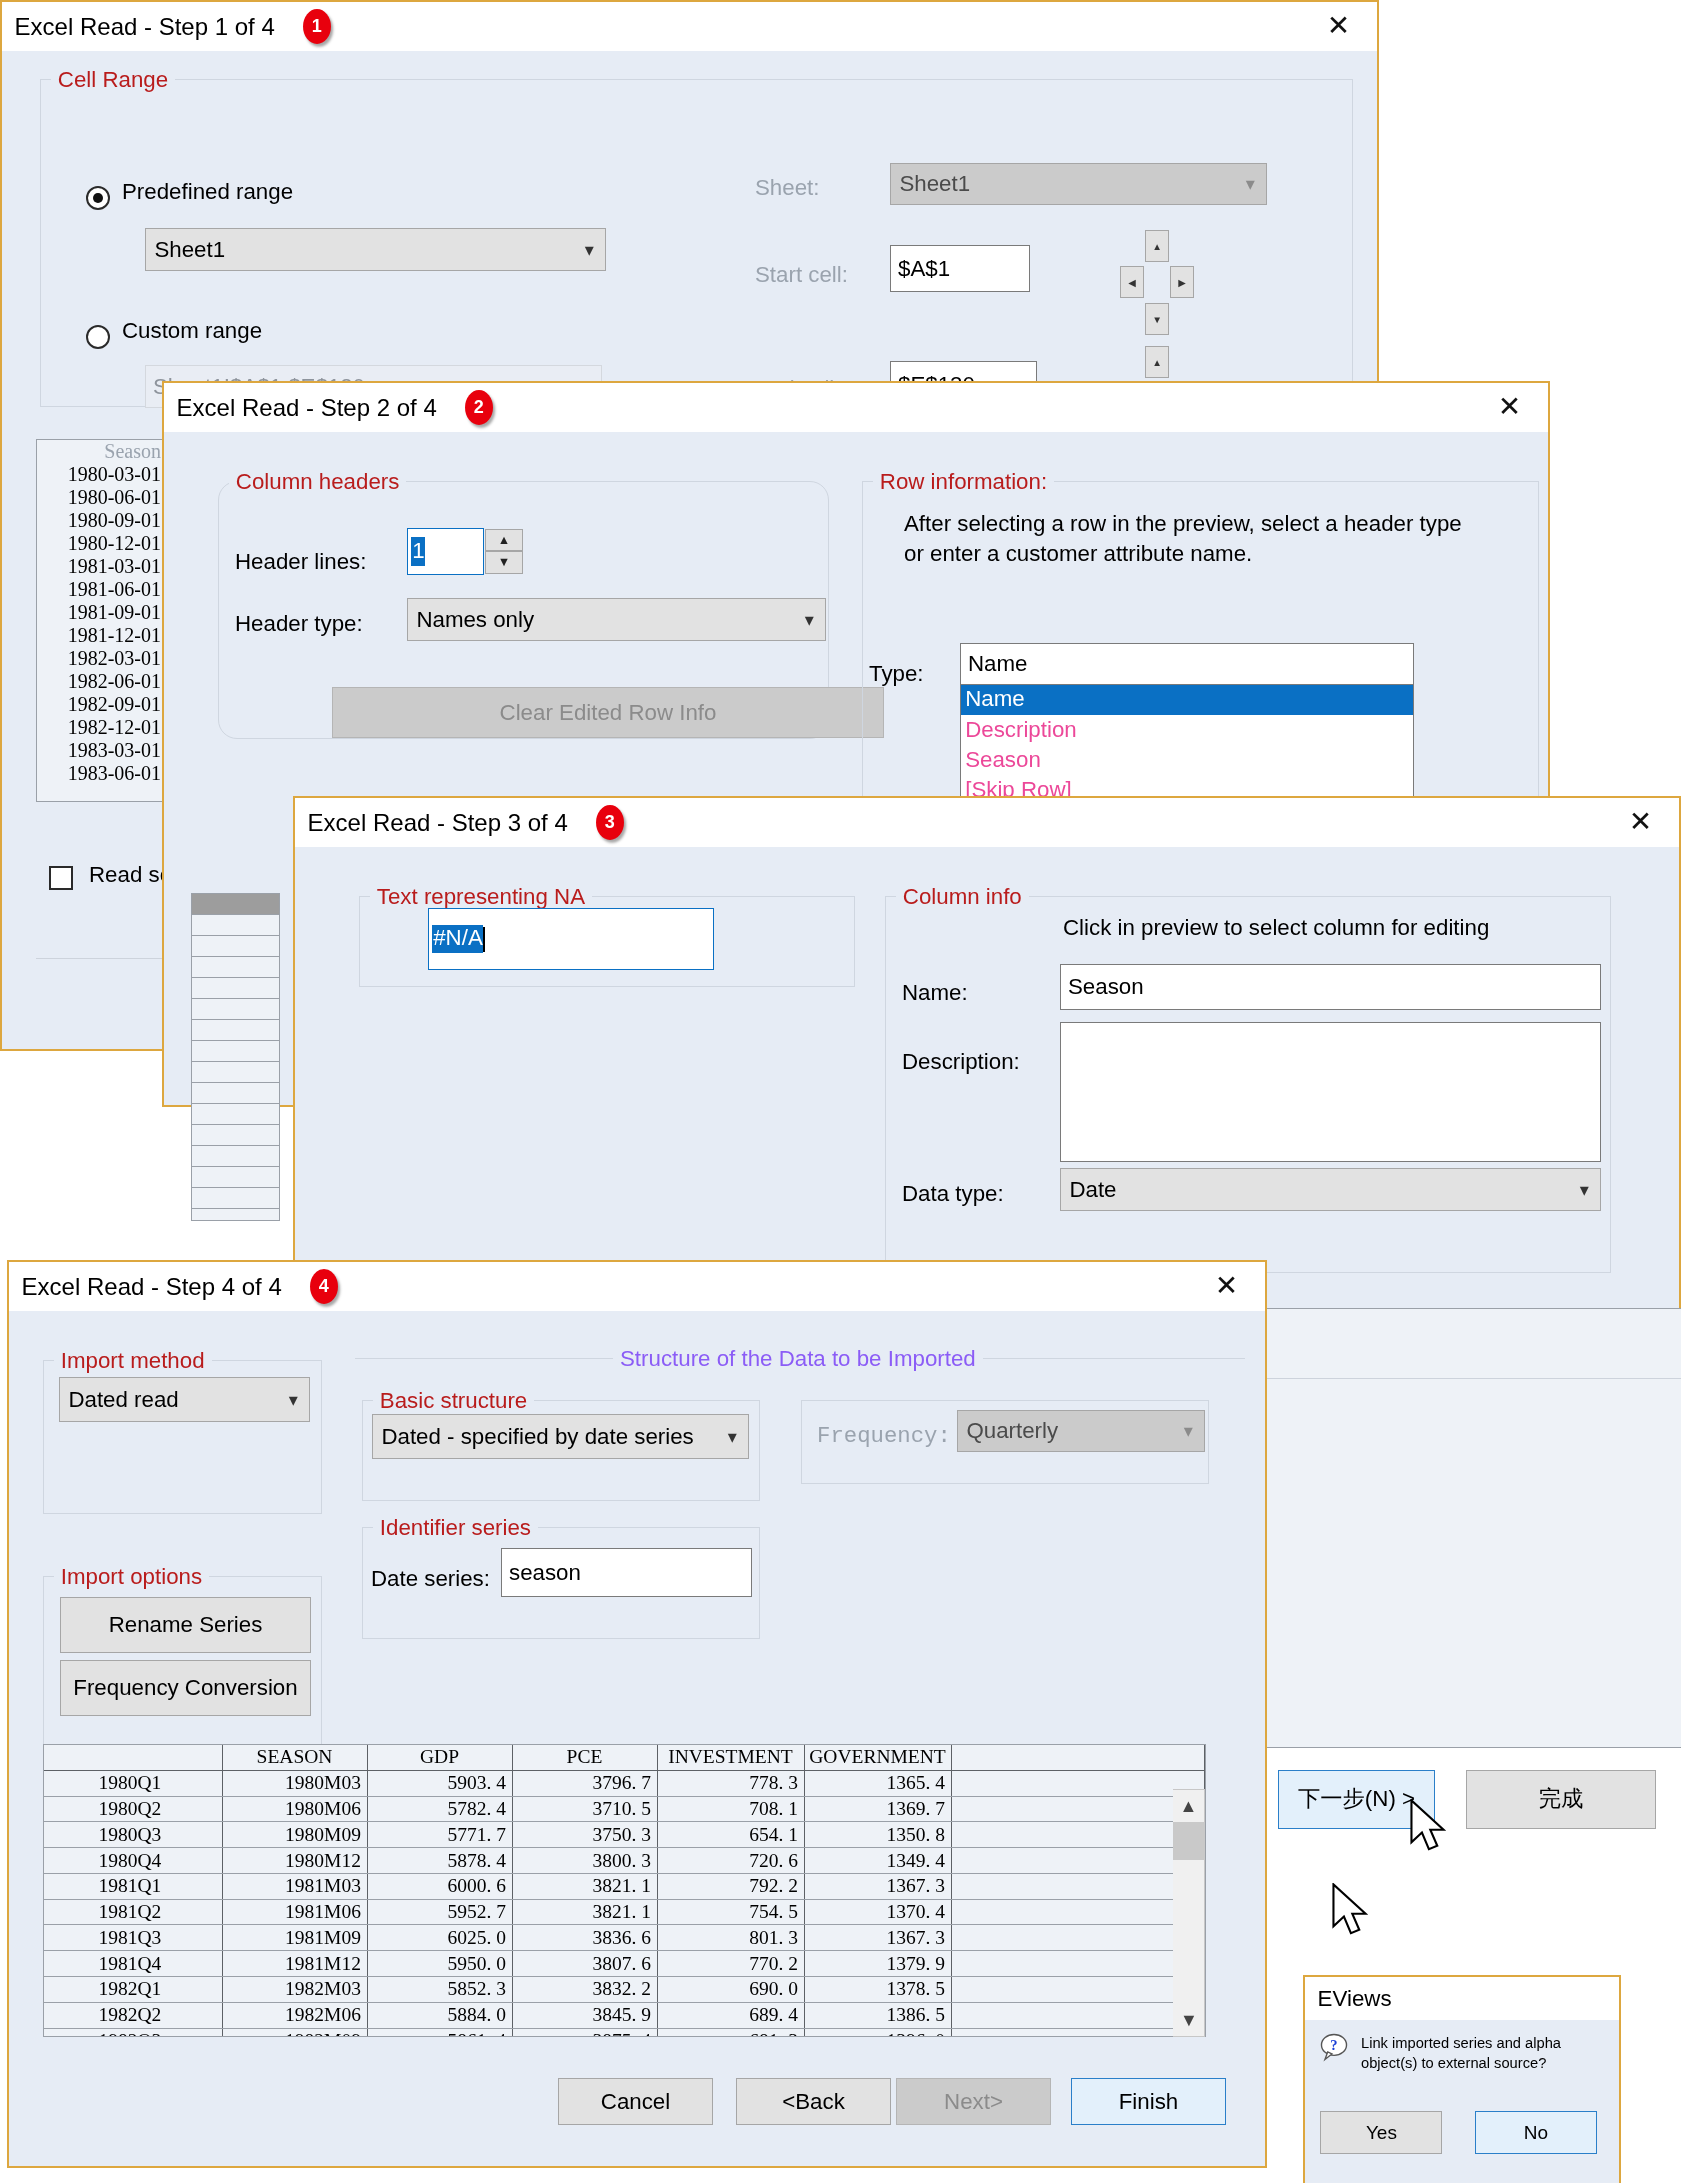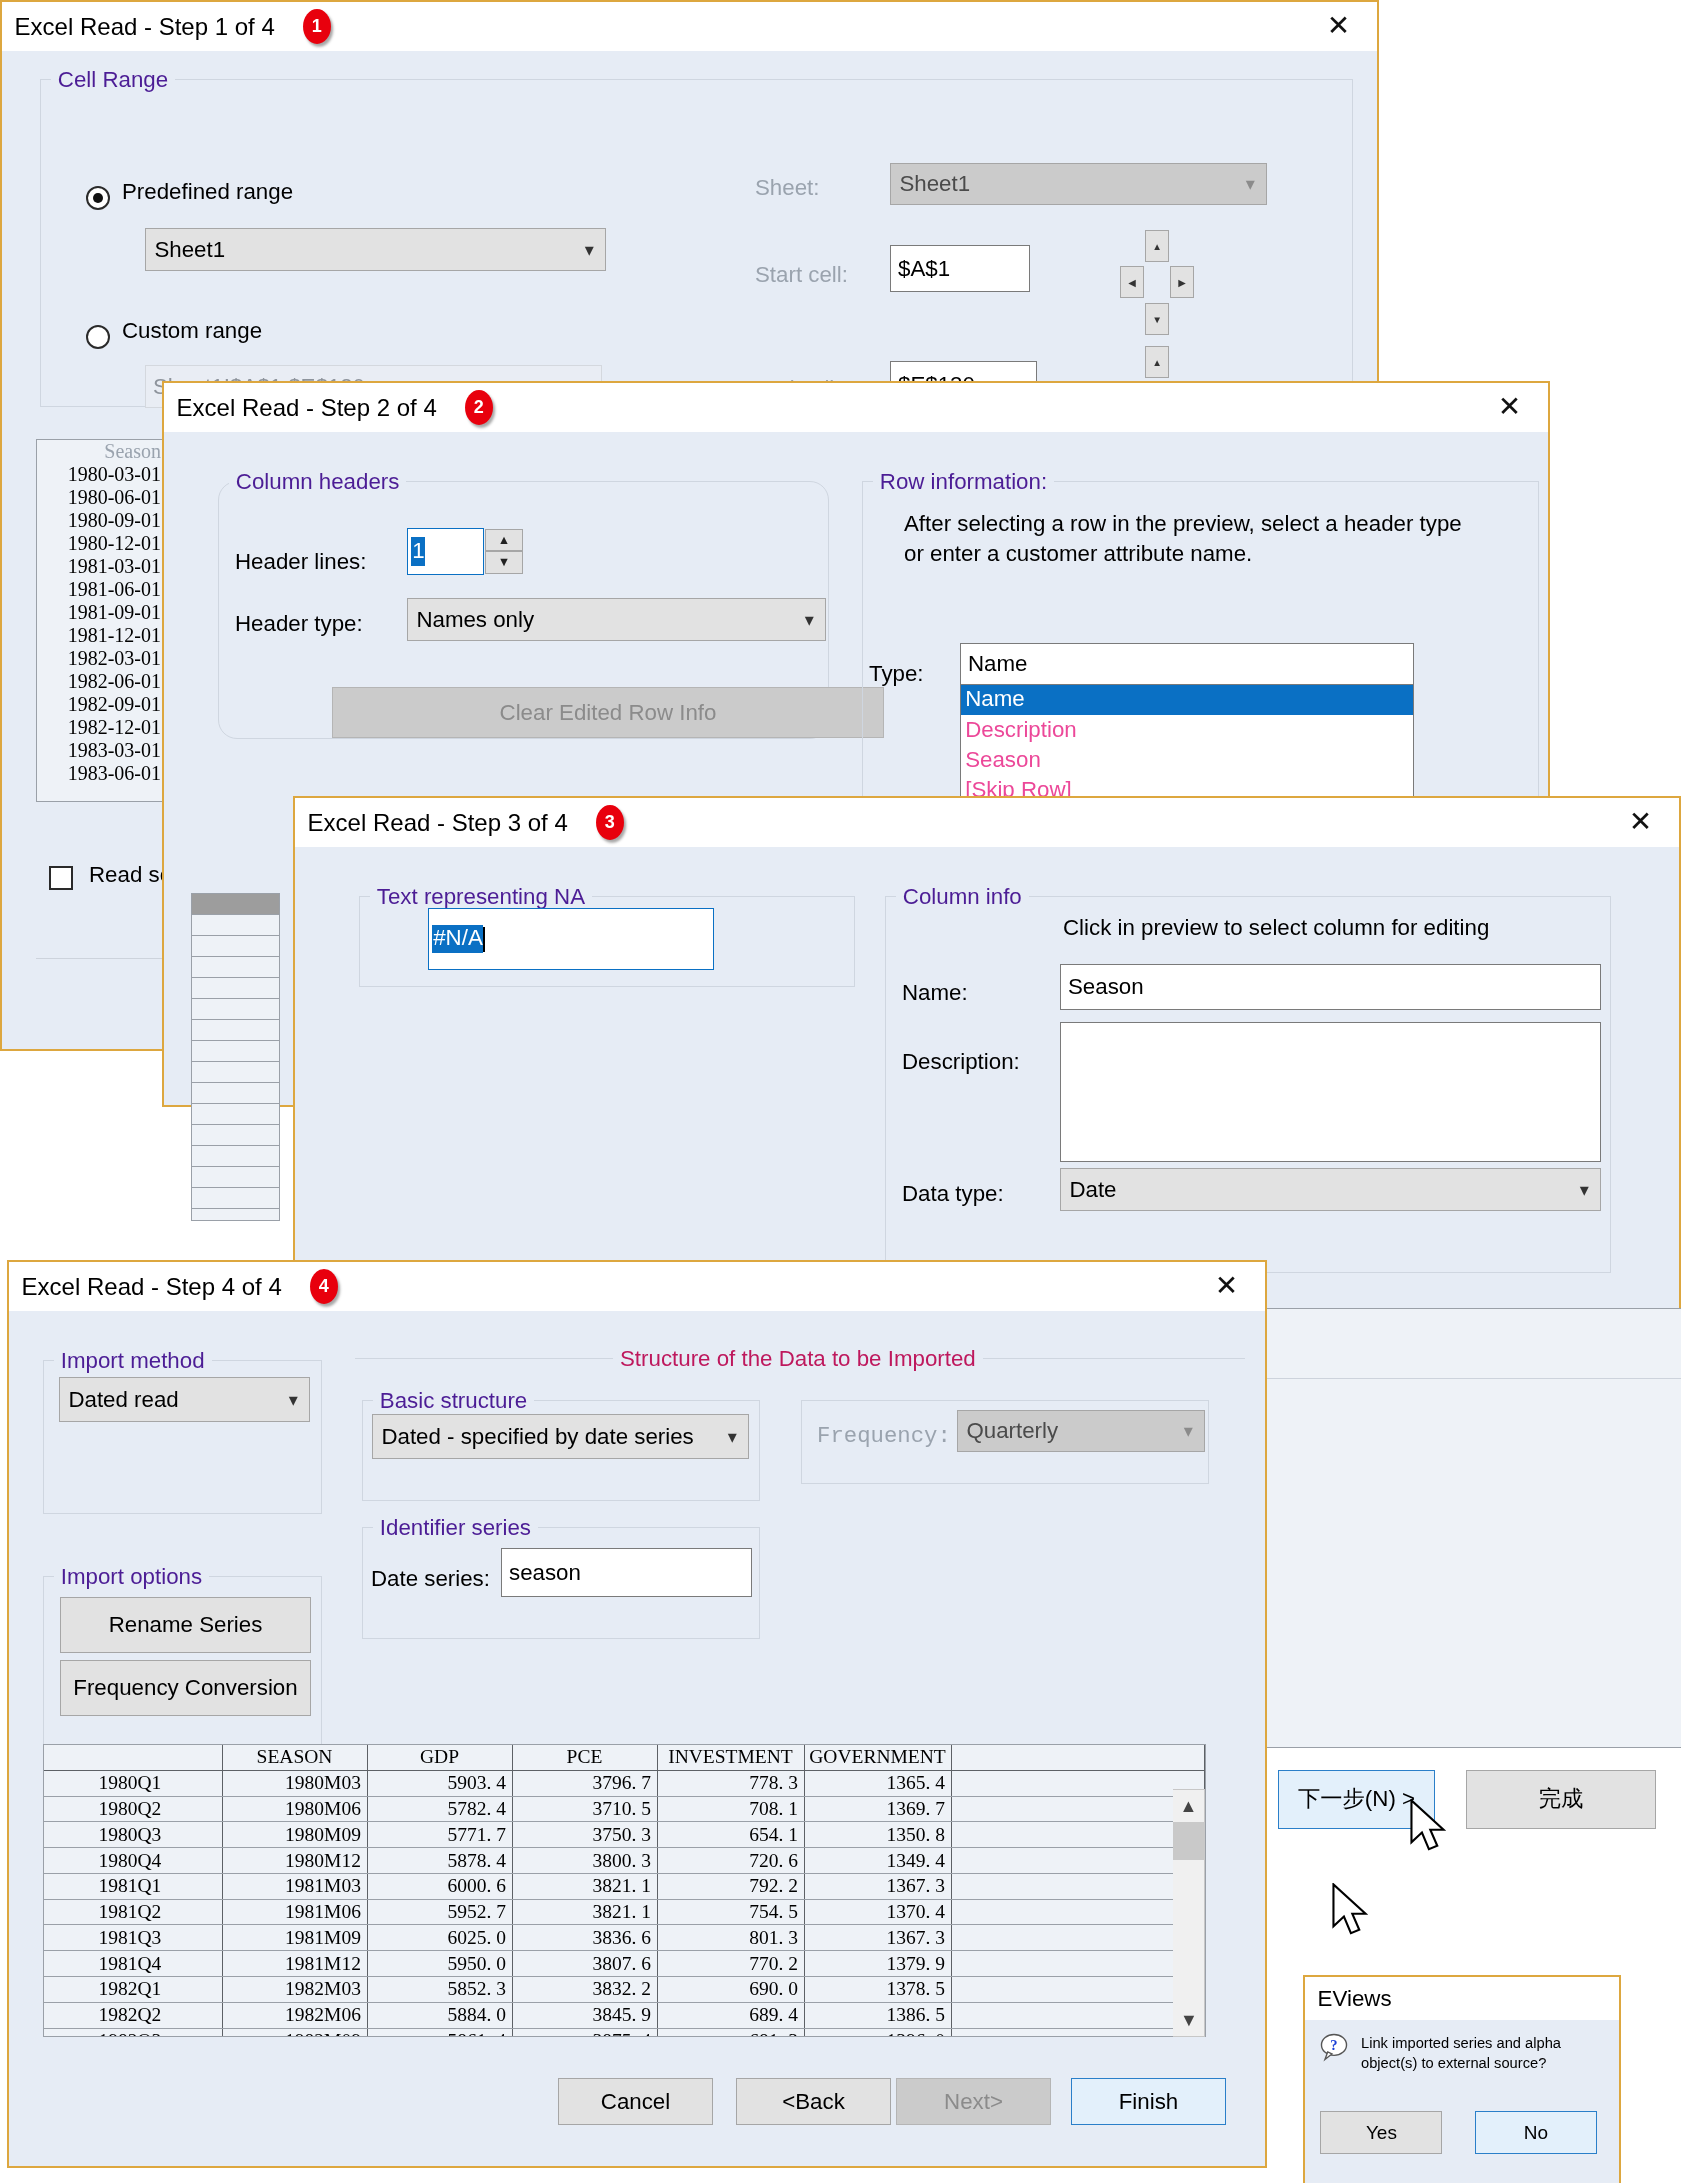--- a/index.html
+++ b/index.html
@@ -35,23 +35,23 @@
     display:flex; align-items:center; justify-content:center;
     font-size:28px; color:#111; font-weight:300; cursor:default;
   }
   .body { position:relative; width:100%; height:calc(100% - 49px); }
 
   .group {
     position:absolute; border:0.7px solid #cfd6e0;
   }
   .group-title {
     position:absolute; top:-13.3px; left:9.8px; background:#e6ecf5;
-    padding:0 7px; font-size:22.3px; color:#4c1d95; white-space:nowrap;
-  }
-  .group-title.blue { color:#be185d; }
+    padding:0 7px; font-size:22.3px; color:#b91c1c; white-space:nowrap;
+  }
+  .group-title.blue { color:#8b5cf6; }
 
   .lbl { position:absolute; font-size:22.3px; color:#000; white-space:nowrap; }
   .lbl.dim { color:#9aa3ae; }
 
   
   .combo {
     position:absolute; background:#e2e2e2; border:0.7px solid #a6a6a6;
     display:flex; align-items:center; padding-left:8.4px;
     font-size:22.3px; color:#000;
   }

